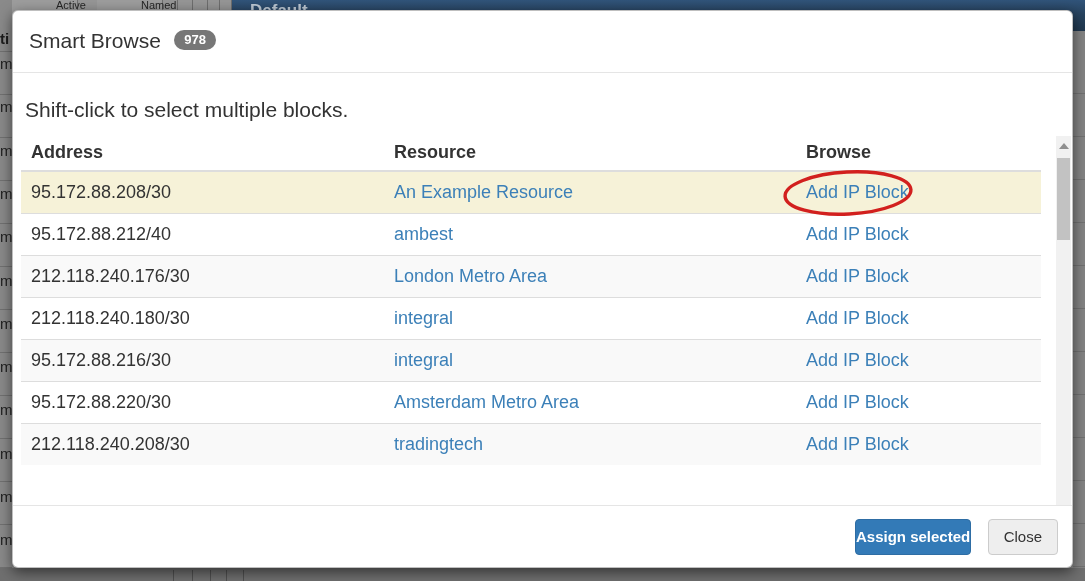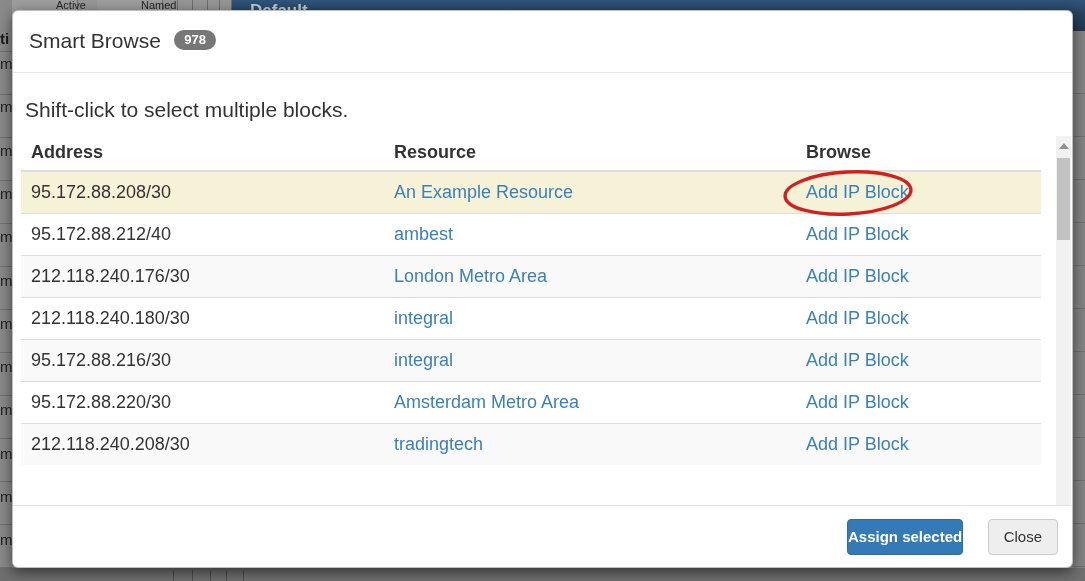--- a/index.html
+++ b/index.html
@@ -79,21 +79,21 @@
   .sb-thumb{position:absolute;left:1px;top:22px;width:13px;height:82px;background:#c2c2c2;}
   .modal-footer{
     height:62px;box-sizing:border-box;border-top:1px solid #e5e5e5;
     padding:13px 14px;text-align:right;
   }
   .btn{display:inline-block;font-size:15px;line-height:18px;border-radius:4px;cursor:pointer;box-sizing:border-box;}
   .btn-primary{
     background:var(--primary,#337ab7);border:1px solid #2e6da4;color:#fff;font-weight:bold;
     padding:8px 0;margin-right:12px;
   }
-  .btn-default{background:#eee;border:1px solid #ccc;color:#333;padding:8px 15px;margin-left:8px;}
+  .btn-default{background:#eee;border:1px solid #ccc;color:#333;padding:8px 15px;}
   
   .annotation{position:absolute;left:779px;top:168px;width:138px;height:50px;z-index:30;pointer-events:none;}
 </style>
 </head>
 <body>
 
 <div class="backdrop">
   <div class="blue-bar">
     <span class="blue-label">Default</span>
   </div>

